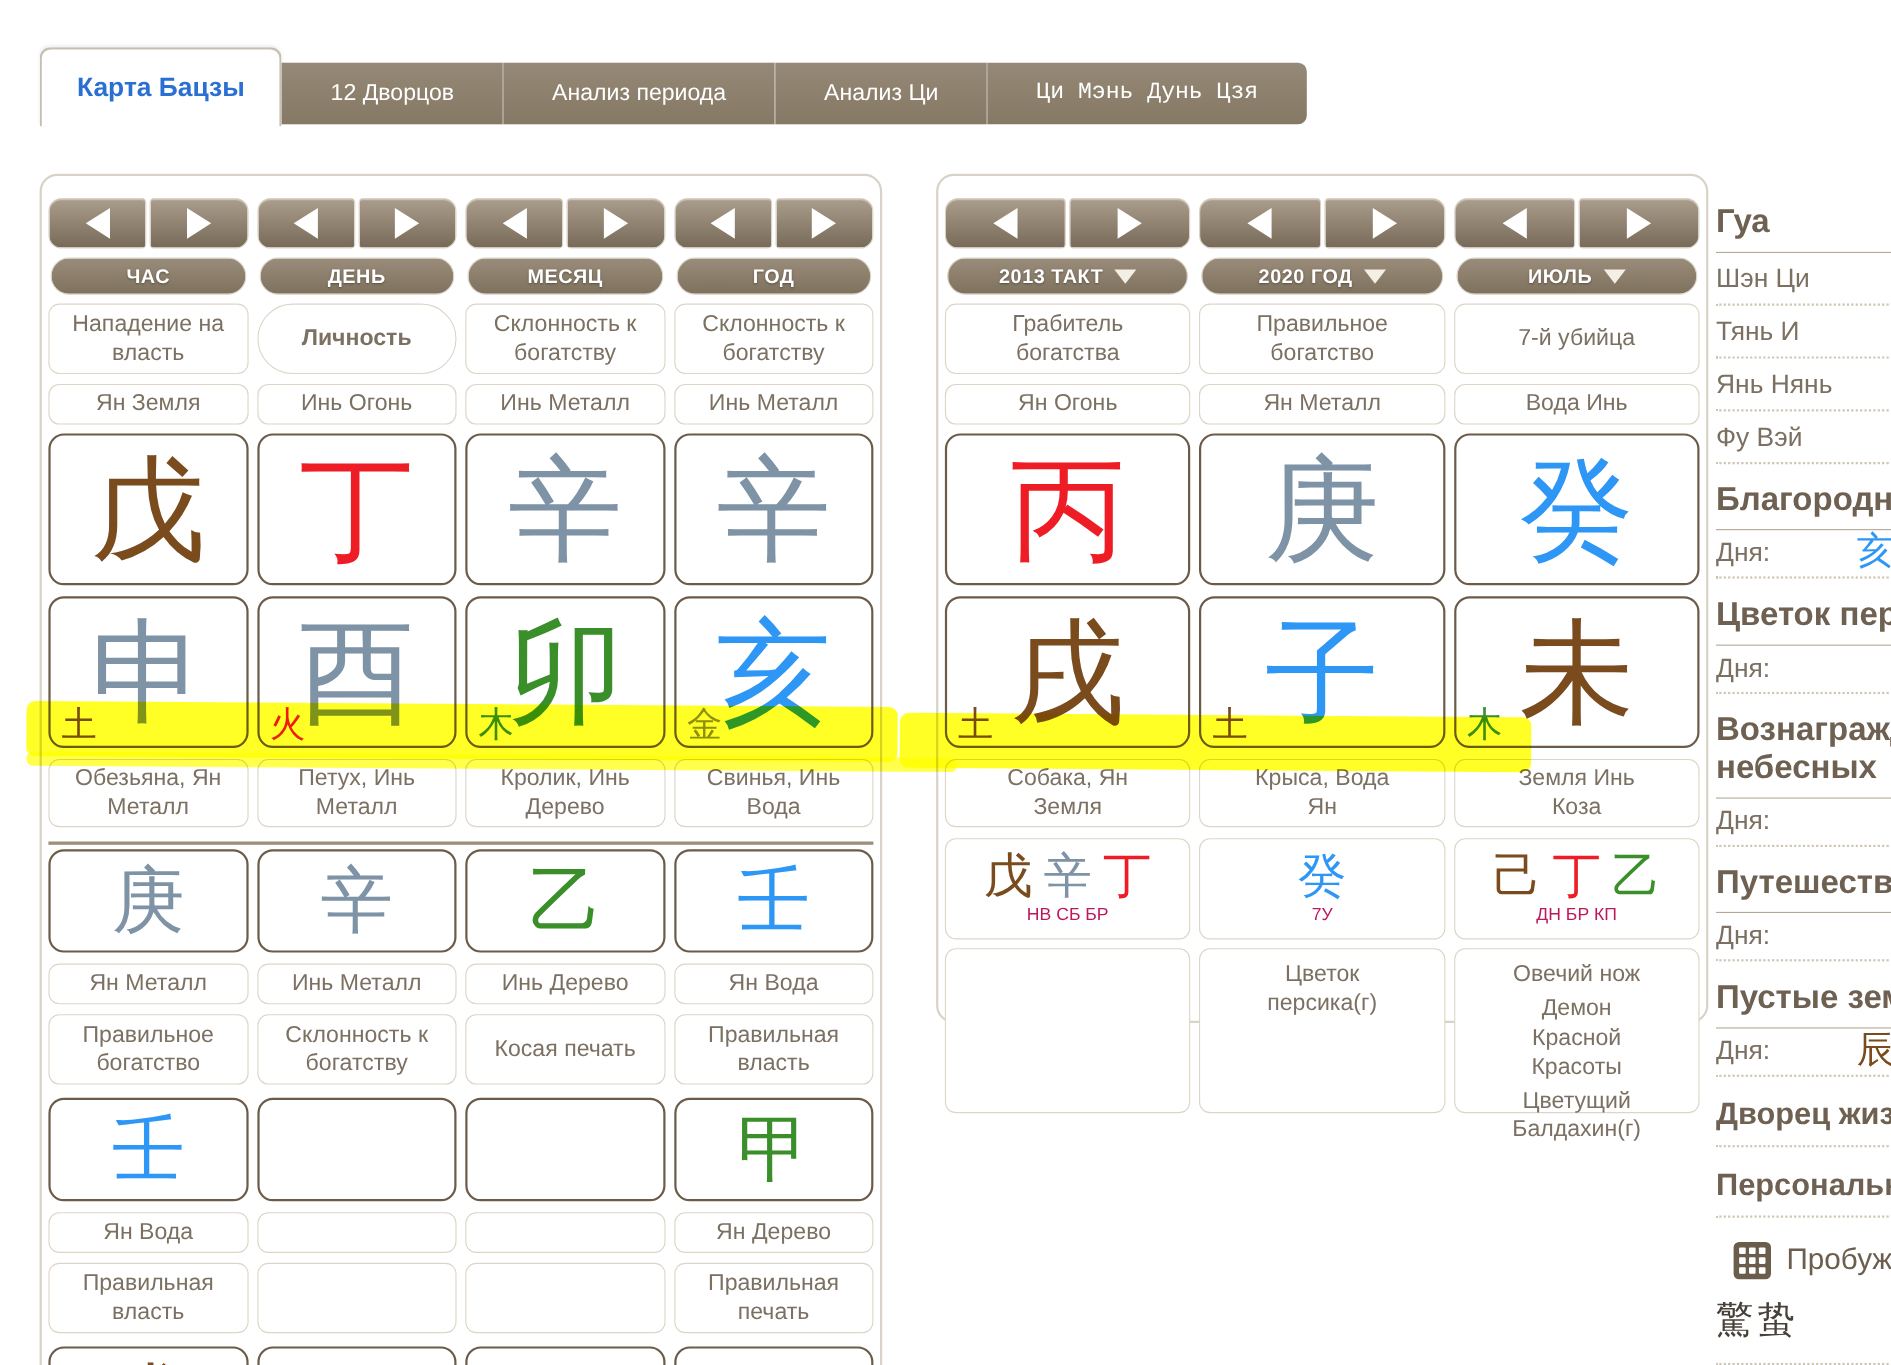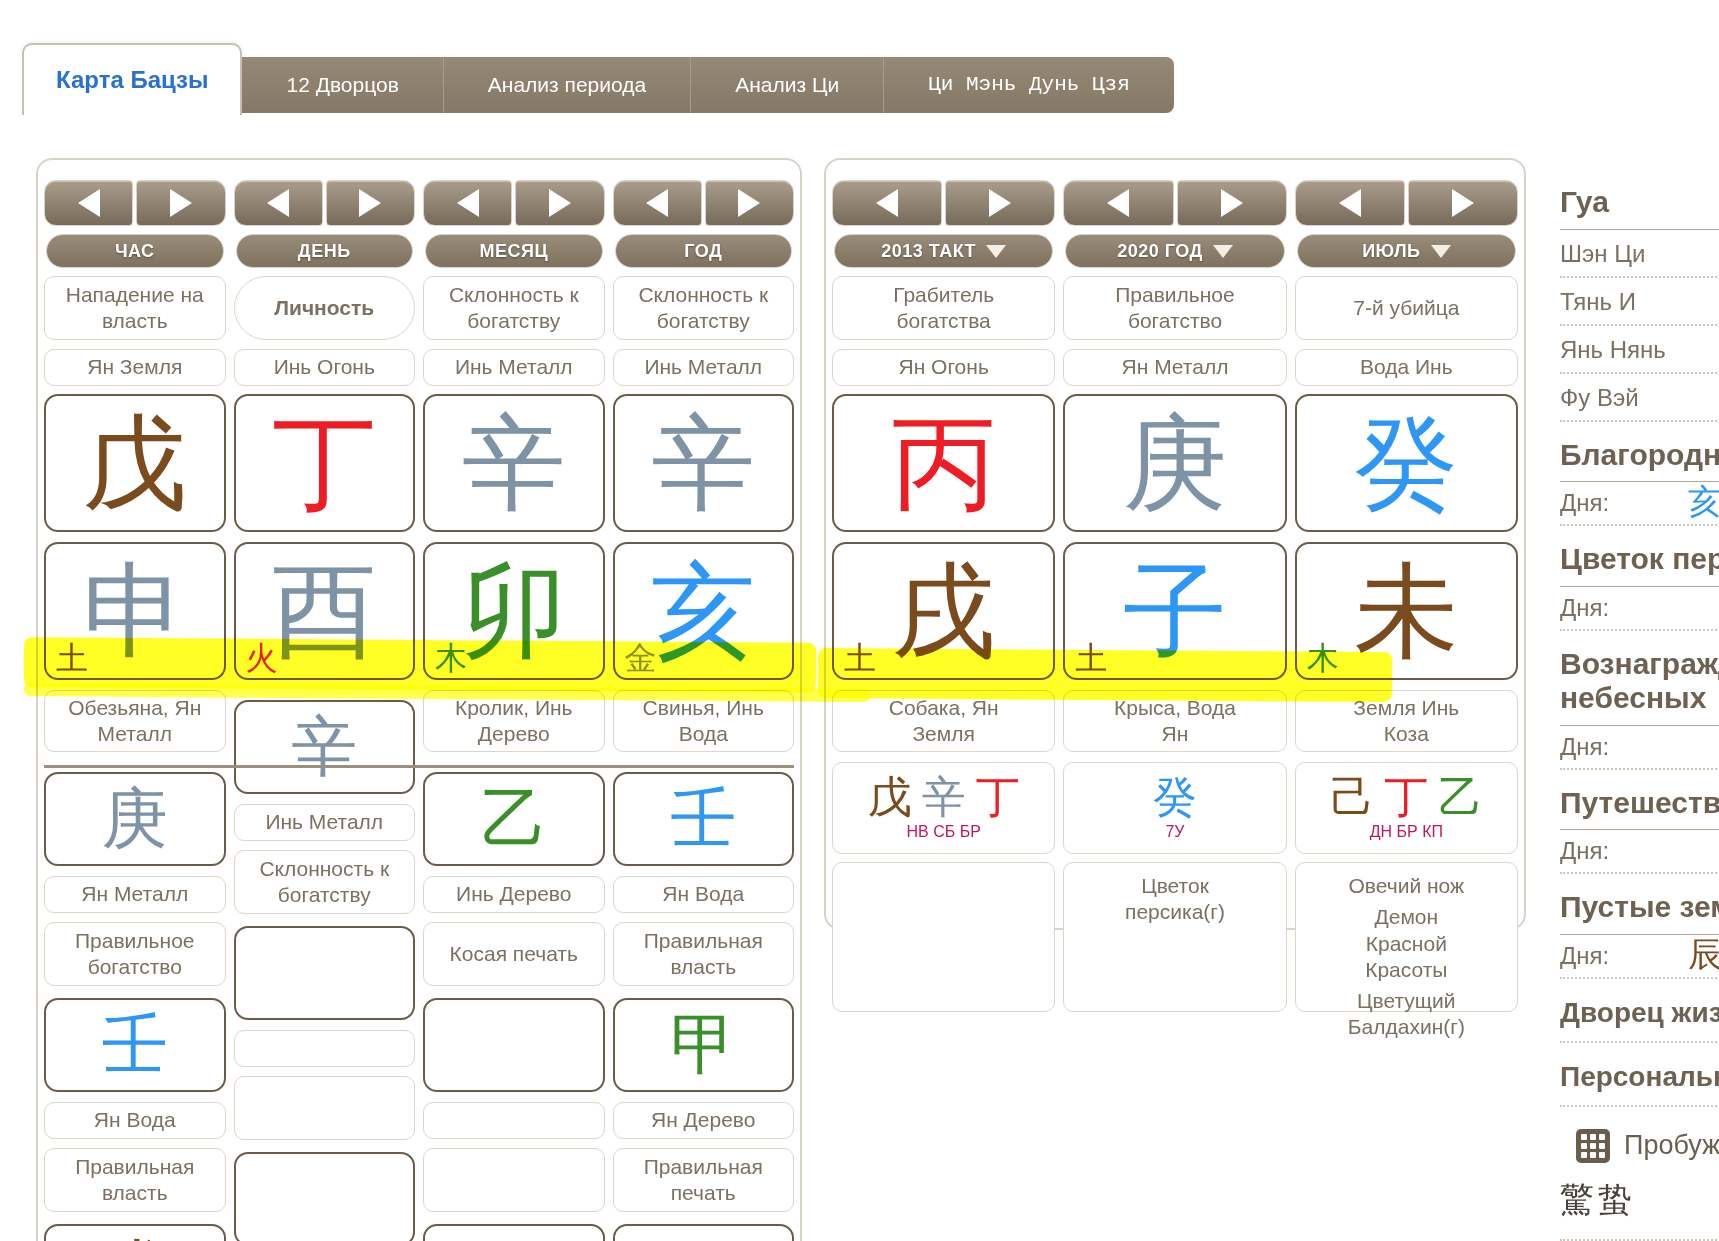--- a/index.html
+++ b/index.html
@@ -1,32 +1,32 @@
 <!DOCTYPE html>
 <html><head>
 <meta charset="utf-8">
 <style>
   * { margin:0; padding:0; box-sizing:border-box; }
   html,body { background:#fff; }
   .page { position:relative; width:1719px; height:1241px; overflow:hidden; background:#fff;
           font-family:"Liberation Sans", sans-serif; }
 
   
-  .tabbar { position:absolute; left:22px; top:57px; height:43px; display:flex; align-items:flex-start; z-index:5; }
+  .tabbar { position:absolute; left:36px; top:57px; height:43px; display:flex; align-items:flex-start; z-index:5; }
   .tab { height:56px; line-height:56px; padding:0 44px; font-size:21px; color:#fff;
          background:linear-gradient(#958977,#857864); border-right:1px solid #a79b8a; cursor:pointer; white-space:nowrap; }
   .tab:last-child { border-radius:0 8px 8px 0; border-right:none;font-family:Liberation Mono, monospace; }
   .tab.active { height:72px; margin-top:-14px; line-height:70px; background:#fff;
                 border:2px solid #c6bfb2; border-bottom:none; border-radius:10px 10px 0 0;
                 color:#2a6fd2; font-weight:bold; font-size:24px; padding:0 32px; box-shadow:0 -2px 3px rgba(0,0,0,.06); }
 
   
   .panel { position:absolute; top:158px; background:#fff; border:2px solid #d9d2c6; border-radius:16px; padding:8px 6px; }
   .left-panel  { left:36px;  width:766px; height:1140px; }
-  .right-panel { left:824px; width:702px; height:772px; }
+  .right-panel { left:851px; width:702px; height:772px; }
   .cols { display:flex; gap:8px; }
   .col { flex:1; display:flex; flex-direction:column; min-width:0; }
 
   .navrow { height:46px; margin-top:12px; display:flex; gap:3px; }
   .navbtn { flex:1; display:flex; align-items:center; justify-content:center; cursor:pointer;
             background:linear-gradient(#ab9d8b,#776a58); border:1px solid #d9d2c6;
             box-shadow:inset 0 1px 0 rgba(255,255,255,.35); }
   .navbtn.prev { border-radius:12px 4px 4px 12px; }
   .navbtn.next { border-radius:4px 12px 12px 4px; }
   .tri-left  { width:0; height:0; border-top:14px solid transparent; border-bottom:14px solid transparent; border-right:22px solid #fff; }
@@ -156,20 +156,21 @@
         <div class="pillhdr">ДЕНЬ</div>
         <div class="cell god bold">Личность</div>
         <div class="cell element">Инь Огонь</div>
         <div class="cell big stem">
           <span class="zi" style="color: rgb(238, 28, 36);">丁</span>
         </div>
         <div class="cell big branch">
           <span class="zi" style="color: rgb(127, 147, 166);">酉</span>
           <span class="corner" style="color: rgb(238, 28, 36);">火</span>
         </div>
+        <div class="cell animal">Петух, Инь Металл</div>
         <div class="cell big stem2 first">
           <span class="zi2" style="color: rgb(127, 147, 166);">辛</span>
         </div>
         <div class="cell element e2">Инь Металл</div>
         <div class="cell god g2">Склонность к богатству</div>
         <div class="cell big stem2">
           <span class="zi2"></span>
         </div>
         <div class="cell element e2"></div>
         <div class="cell god g2"></div>

